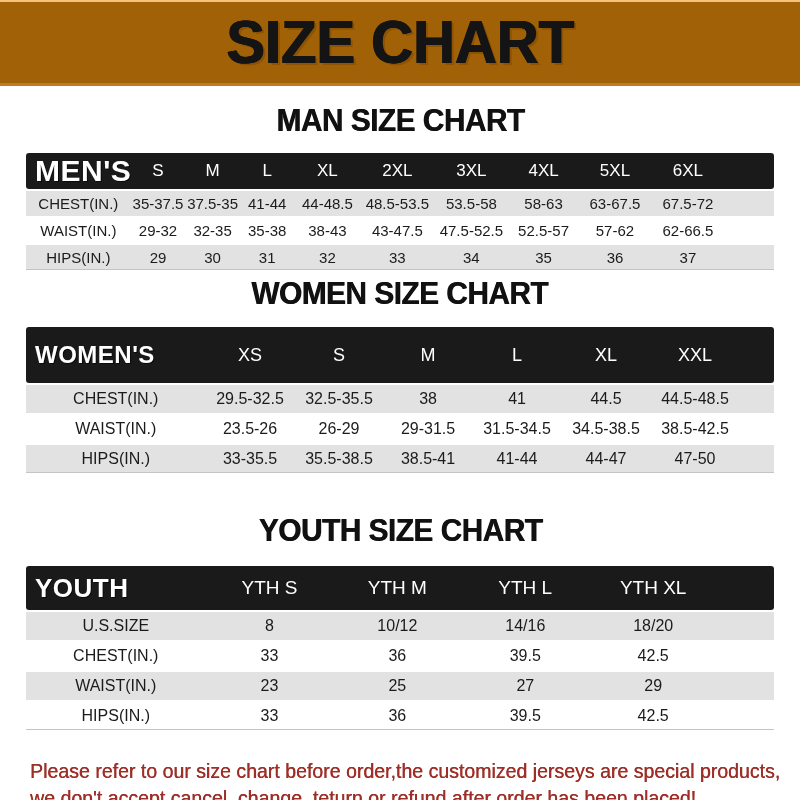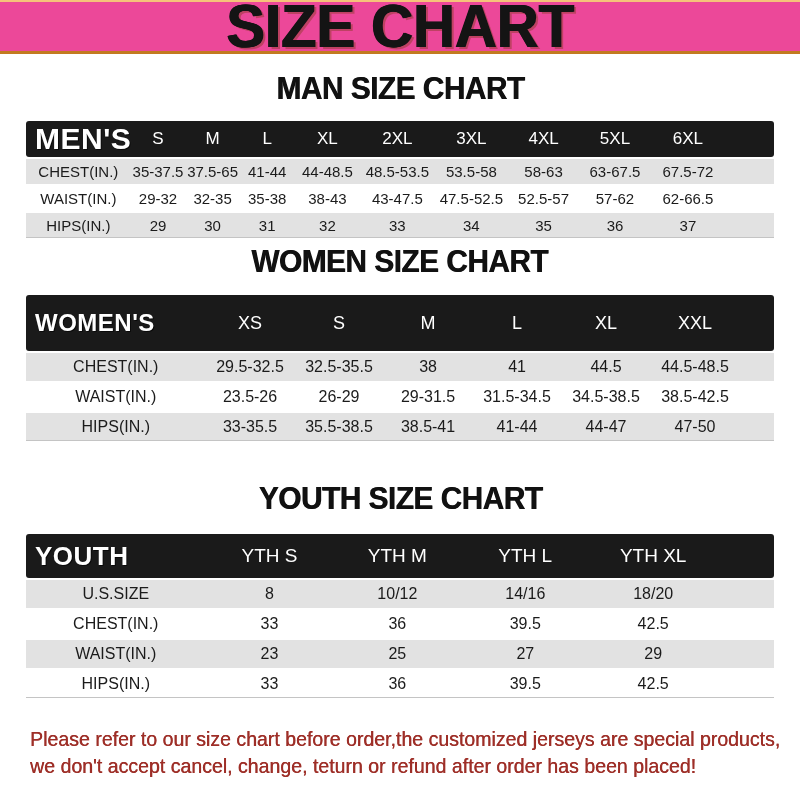--- a/index.html
+++ b/index.html
@@ -5,21 +5,21 @@
   * { box-sizing: border-box; }
   html, body { margin: 0; padding: 0; }
   body {
     width: 800px; height: 800px; overflow: hidden;
     background: #ffffff;
     font-family: "Liberation Sans", sans-serif;
   }
 
   
   .banner {
-    height: 54px; background: #ec4899;
+    height: 86px; background: #a16207;
     border-top: 2px solid #f6c27a;
     border-bottom: 3px solid #c27a20;
     display: flex; align-items: center; justify-content: center;
   }
   .banner-title {
     display: inline-block;
     font-size: 61px; font-weight: bold; color: #141414;
     line-height: 1; letter-spacing: 0px;
     transform: scaleX(0.95);
     text-shadow: 1px 0 #141414, -0.5px 0 #141414, 3px 2px 0 rgba(105,55,0,0.35);
@@ -127,21 +127,21 @@
           <th>4XL</th>
           <th>5XL</th>
           <th>6XL</th>
           <th></th>
         </tr>
       </thead>
       <tbody>
         <tr>
           <td class="row-label">CHEST(IN.)</td>
           <td>35-37.5</td>
-          <td>37.5-65</td>
+          <td>37.5-35</td>
           <td>41-44</td>
           <td>44-48.5</td>
           <td>48.5-53.5</td>
           <td>53.5-58</td>
           <td>58-63</td>
           <td>63-67.5</td>
           <td>67.5-72</td>
           <td></td>
         </tr>
         <tr>

